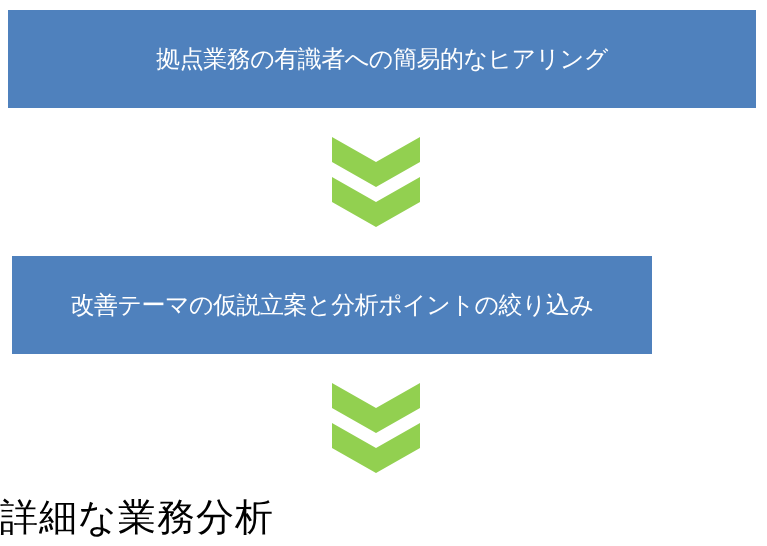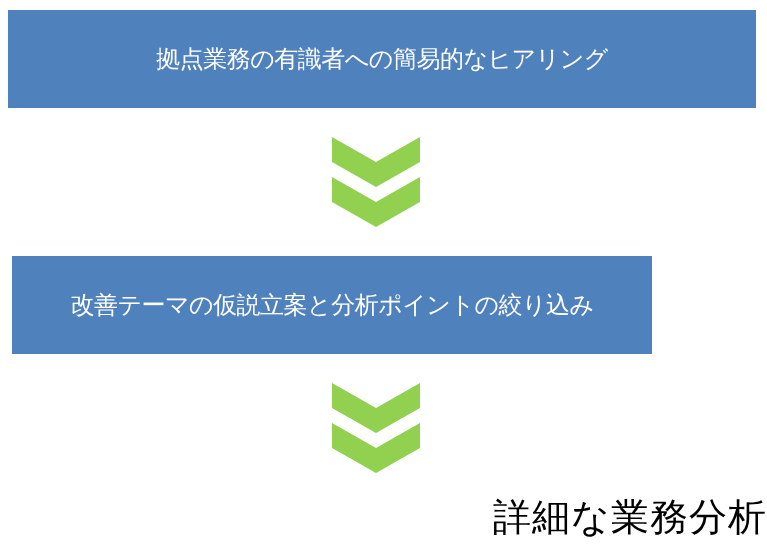--- a/index.html
+++ b/index.html
@@ -33,21 +33,21 @@
       width: 88px;
       height: 90px;
     }
     #chev1 { top: 137px; }
     #chev2 { top: 383px; }
     .final-text {
       position: absolute;
       left: 0;
       width: 767px;
       top: 492px;
-      text-align: right;
+      text-align: left;
       font-size: 38px;
       color: #000000;
       letter-spacing: 1px;
       white-space: nowrap;
     }
   </style>
 </head>
 <body>
 
 <div id="box1" class="step-box">

